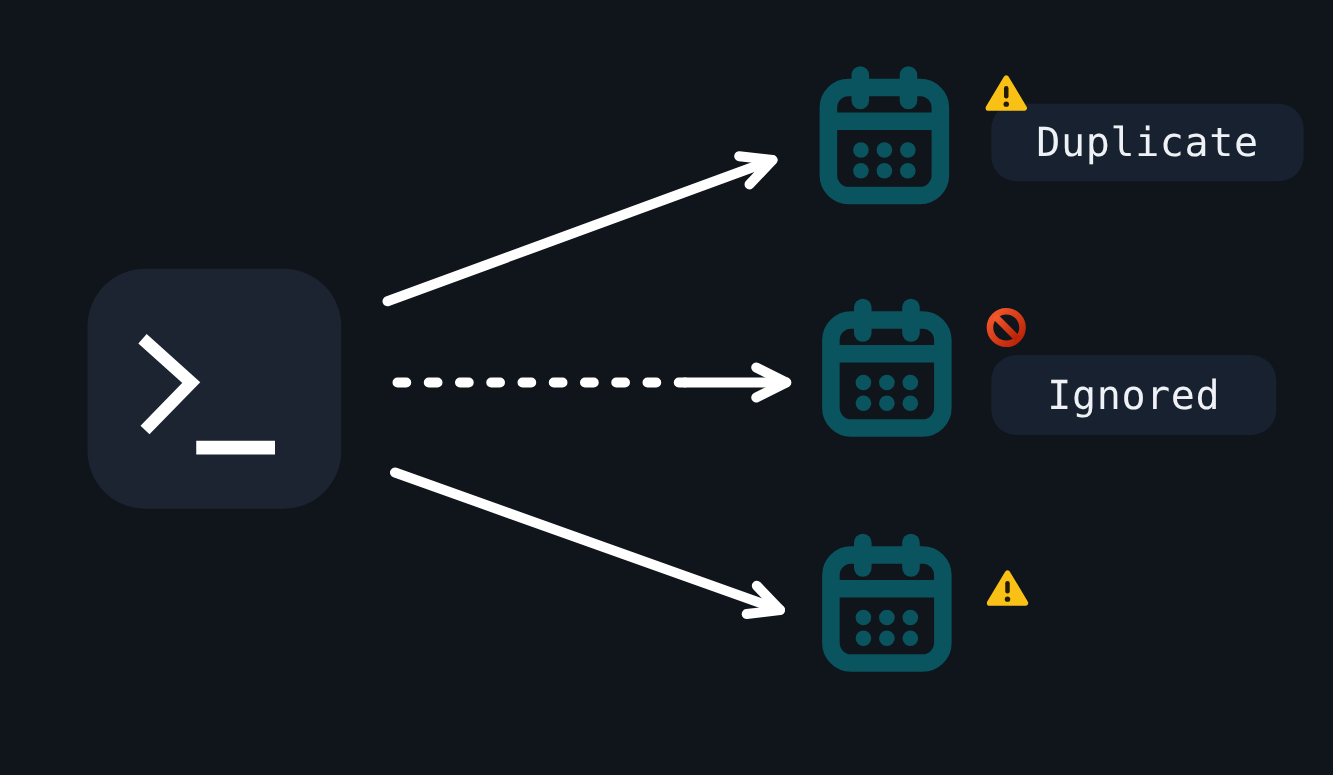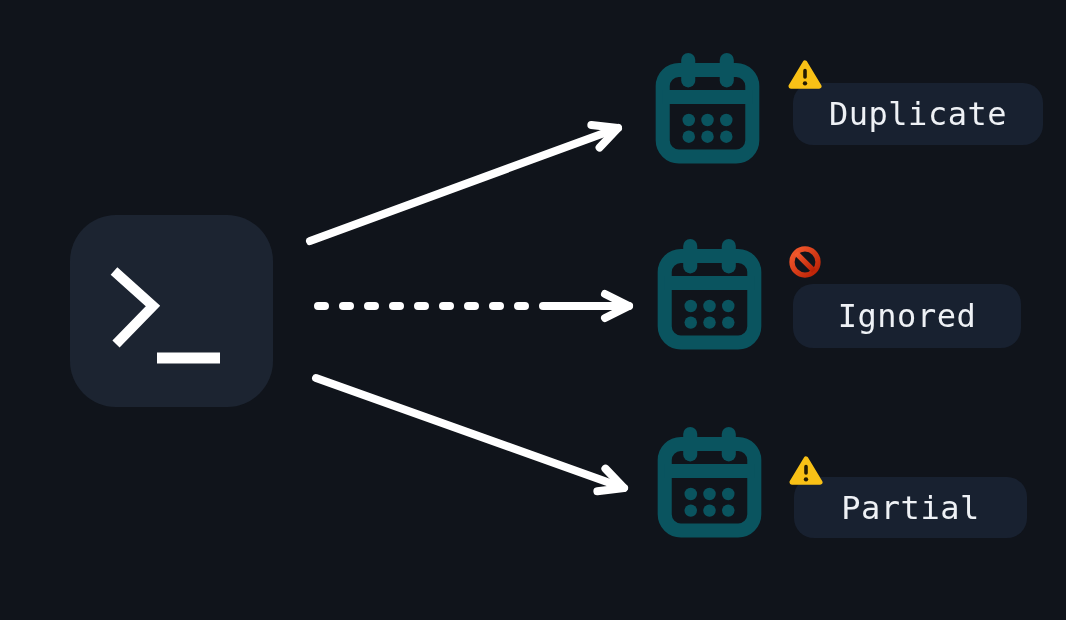--- a/index.html
+++ b/index.html
@@ -167,17 +167,14 @@
   </svg>
   <div class="pill pill-2">
     <span>Ignored</span>
   </div>
 
   <svg class="status-emoji emoji-3" viewBox="0 0 36 36">
     <path d="M18 5 L33 30 H3 Z" fill="#f9c116" stroke="#f9c116" stroke-width="5" stroke-linejoin="round"></path>
     <rect x="16.1" y="11.5" width="3.8" height="10.5" rx="1.9" fill="#241b03"></rect>
     <circle cx="18" cy="26.8" r="2.3" fill="#241b03"></circle>
   </svg>
-  <div class="pill pill-3">
-    <span>Partial</span>
-  </div>
 
 </div>
 
 </body></html>

